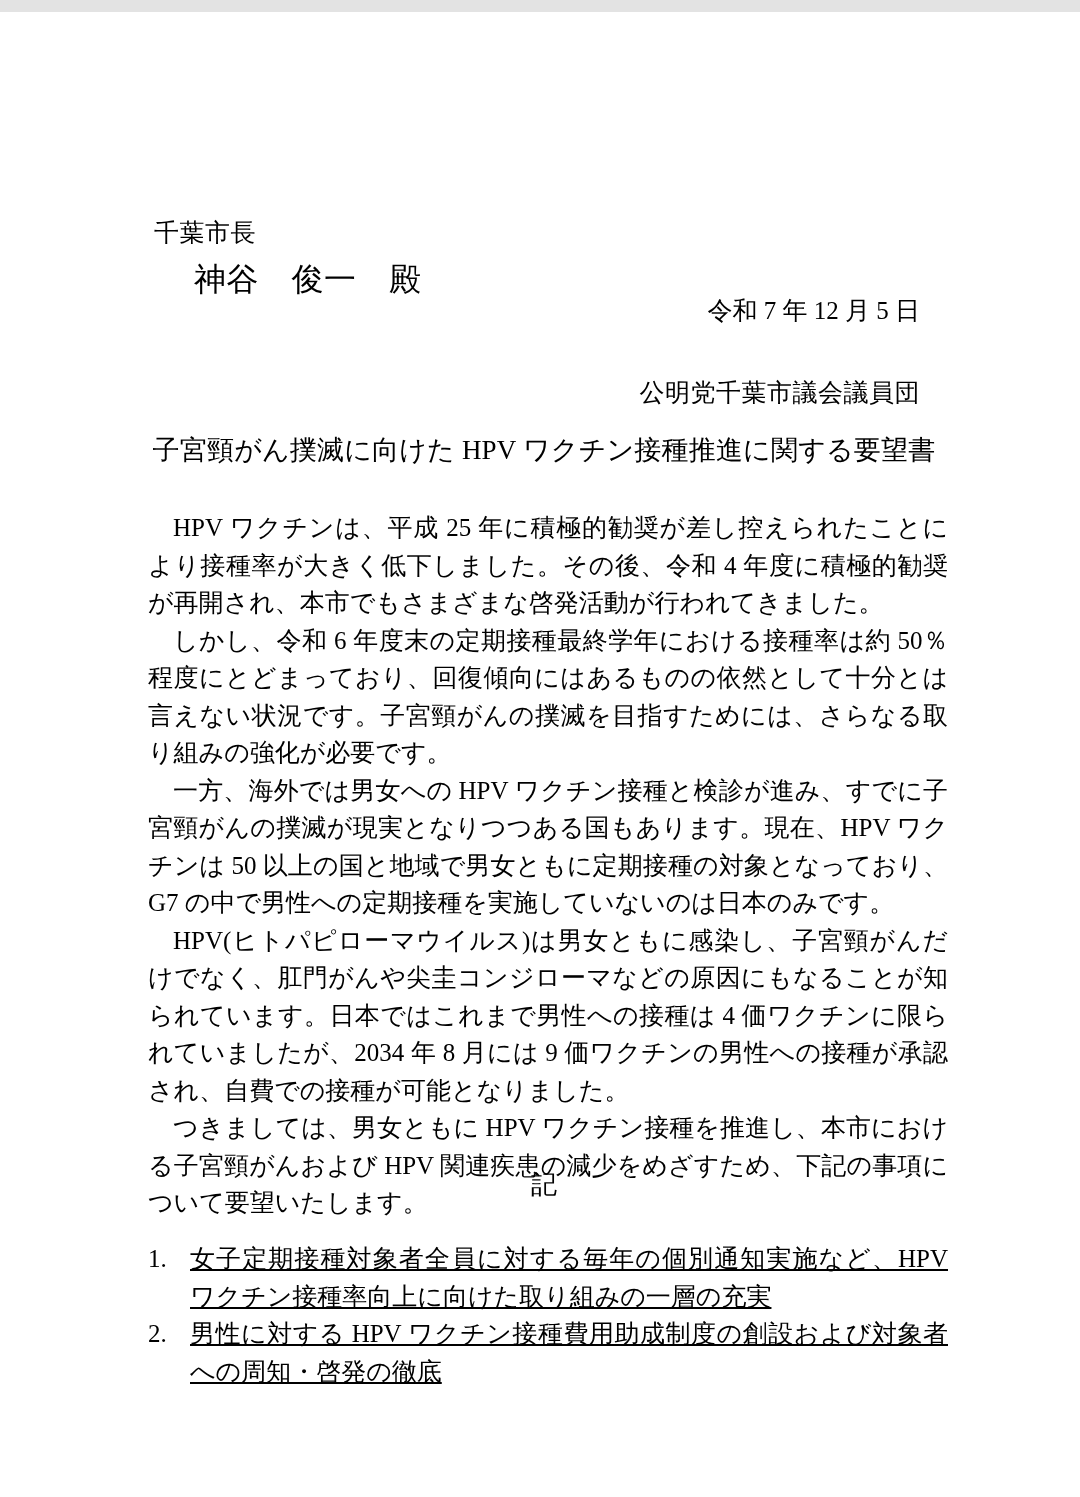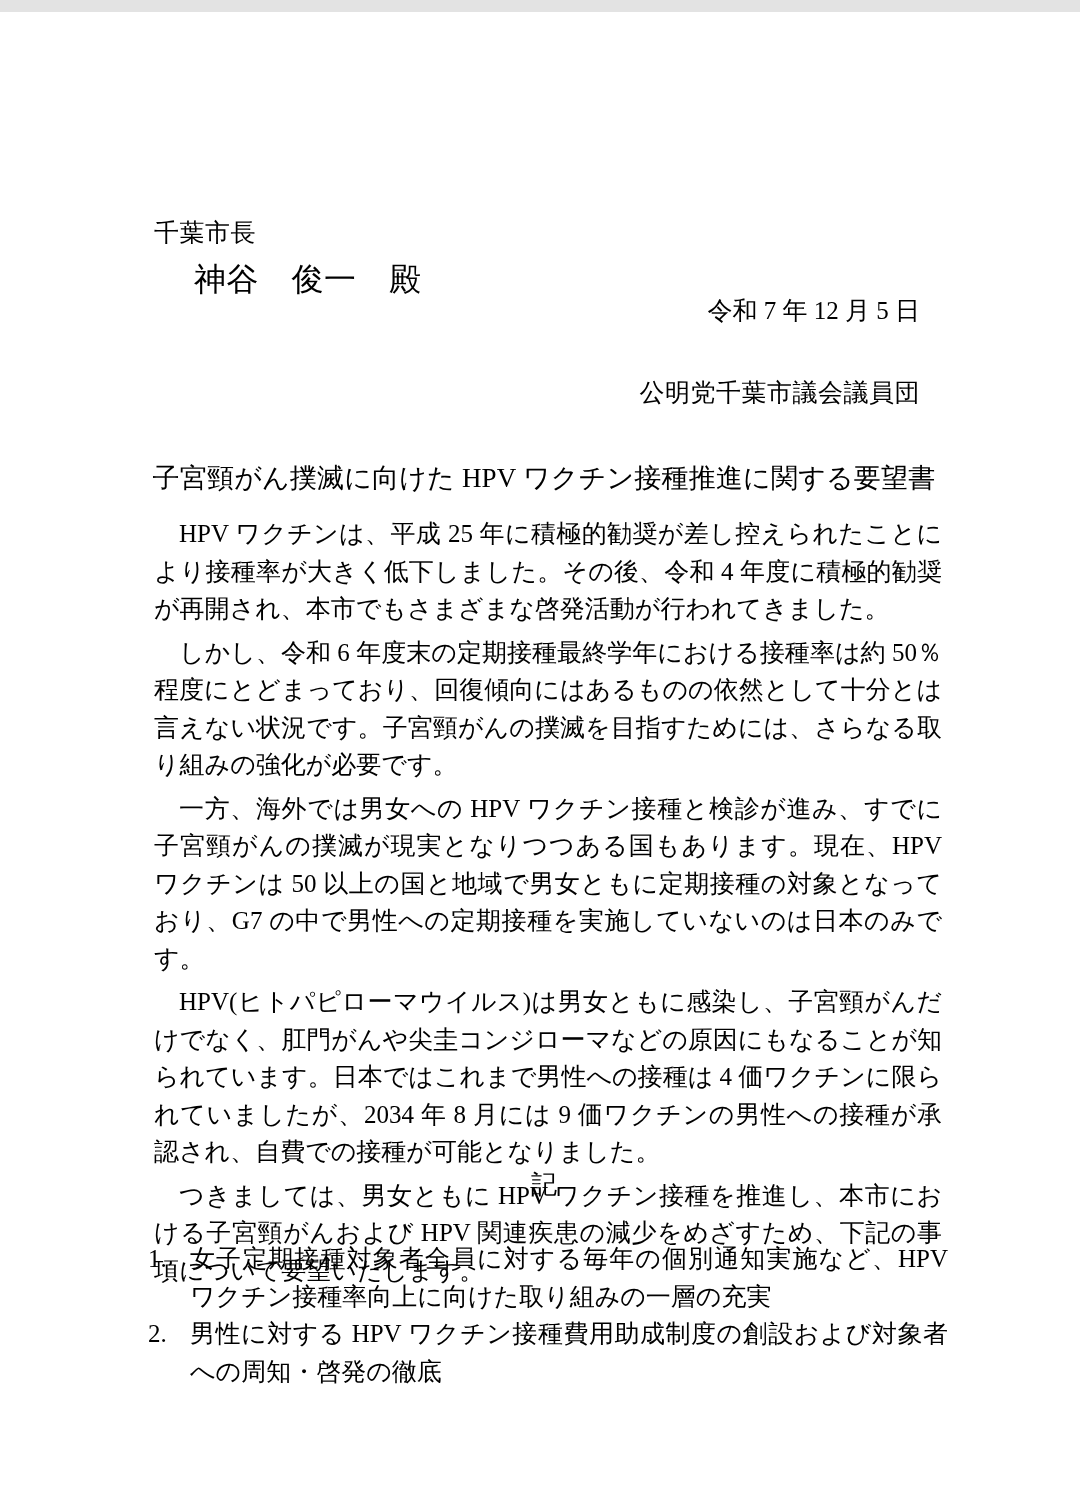--- a/index.html
+++ b/index.html
@@ -82,37 +82,36 @@
   .doc-title {
     position: absolute;
     left: 0;
     top: 425px;
     width: 792px;
     text-align: center;
     font-size: 27px;
     line-height: 1.0;
     letter-spacing: 0.2px;
     white-space: nowrap;
-    margin-top: 28px;
   }
 
   
   .body-block {
     position: absolute;
     left: 0;
     top: 497px;
     width: 800px;
   }
   .para {
     font-size: 25px;
     line-height: 37.5px;
     text-align: justify;
     text-justify: inter-character;
     text-indent: 25px;
-    margin: 6px;
+    margin: 0;
     letter-spacing: 0;
   }
 
   
   .ki {
     position: absolute;
     left: 0;
     top: 1160px;
     width: 792px;
     text-align: center;
@@ -139,20 +138,21 @@
     left: 0;
     top: 0;
     width: 34px;
     font-size: 25px;
     line-height: 37.5px;
   }
   .request-text {
     display: block;
     text-align: justify;
     text-justify: inter-character;
+    text-decoration: underline;
   }
 </style>
 </head>
 <body>
 
 <div class="top-band"></div>
 
 <div class="page">
   <div class="content">
 

